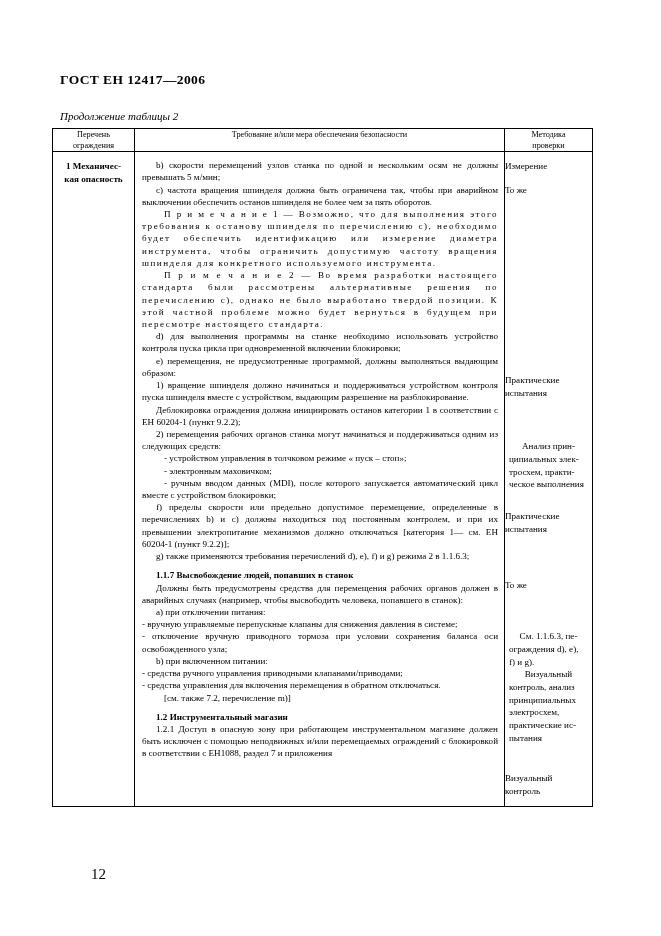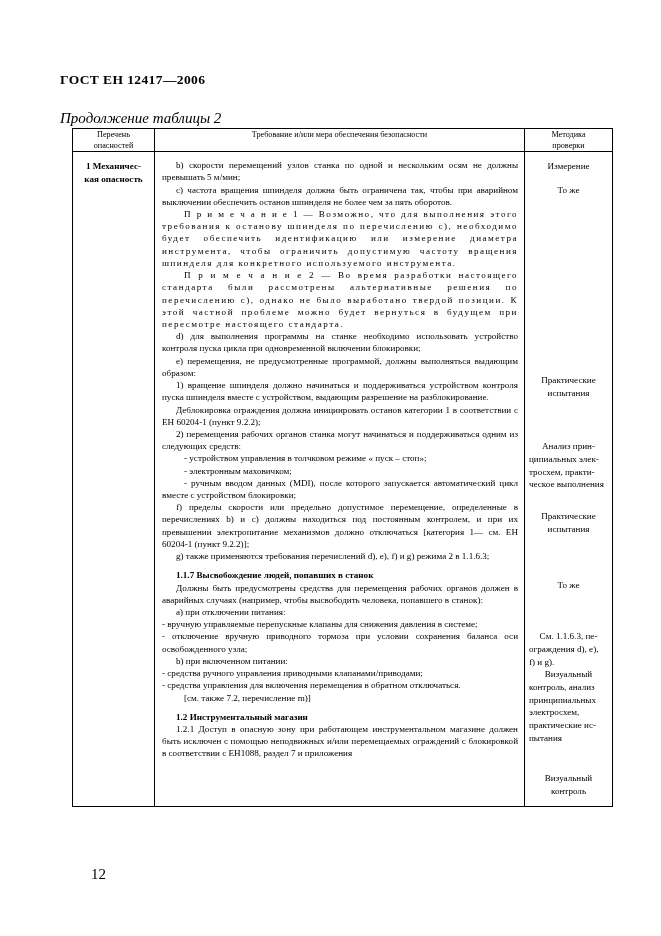--- a/index.html
+++ b/index.html
@@ -28,26 +28,26 @@
     font-family: "Liberation Serif", serif;
     font-size: 13.5px;
     font-weight: bold;
     letter-spacing: 0.4px;
   }
   .cont-label {
     position: absolute;
     left: 60px;
     top: 110px;
     font-family: "Liberation Serif", serif;
-    font-size: 15px;
+    font-size: 11px;
     font-style: italic;
   }
   table.main {
     position: absolute;
-    left: 72px;
+    left: 52px;
     top: 128px;
     width: 540px;
     border-collapse: collapse;
     table-layout: fixed;
   }
   table.main td, table.main th {
     border: 1px solid #000000;
     vertical-align: top;
     padding: 0;
   }
@@ -89,21 +89,21 @@
   }
   .p { margin: 0 0 0 0; text-indent: 14px; }
   .p.noind { text-indent: 0; }
   .p.ind2 { text-indent: 22px; }
   .note-head { letter-spacing: 1.5px; }
   .subhead {
     font-weight: bold;
     text-indent: 14px;
     margin-top: 7px;
   }
-  .m3 { position: absolute; left: 0; right: 0; text-align: center; }
+  .m3 { position: absolute; left: 0; right: 0; text-align: left; }
   .page-num {
     position: absolute;
     left: 60px;
     top: 866px;
     font-size: 15px;
     margin-left: 31px;
   }
 </style>
 </head>
 <body>
@@ -117,21 +117,21 @@
   <table class="main">
     <colgroup>
       <col class="c1">
         <col class="c2">
         <col class="c3">
     </colgroup>
     <thead>
       <tr>
         <th class="hd">
           <div>Перечень</div>
-          <div>опасностей</div>
+          <div>ограждения</div>
         </th>
         <th class="hd">Требование  и/или мера обеспечения безопасности</th>
         <th class="hd">
           <div>Методика</div>
           <div>проверки</div>
         </th>
       </tr>
     </thead>
     <tbody>
       <tr>

